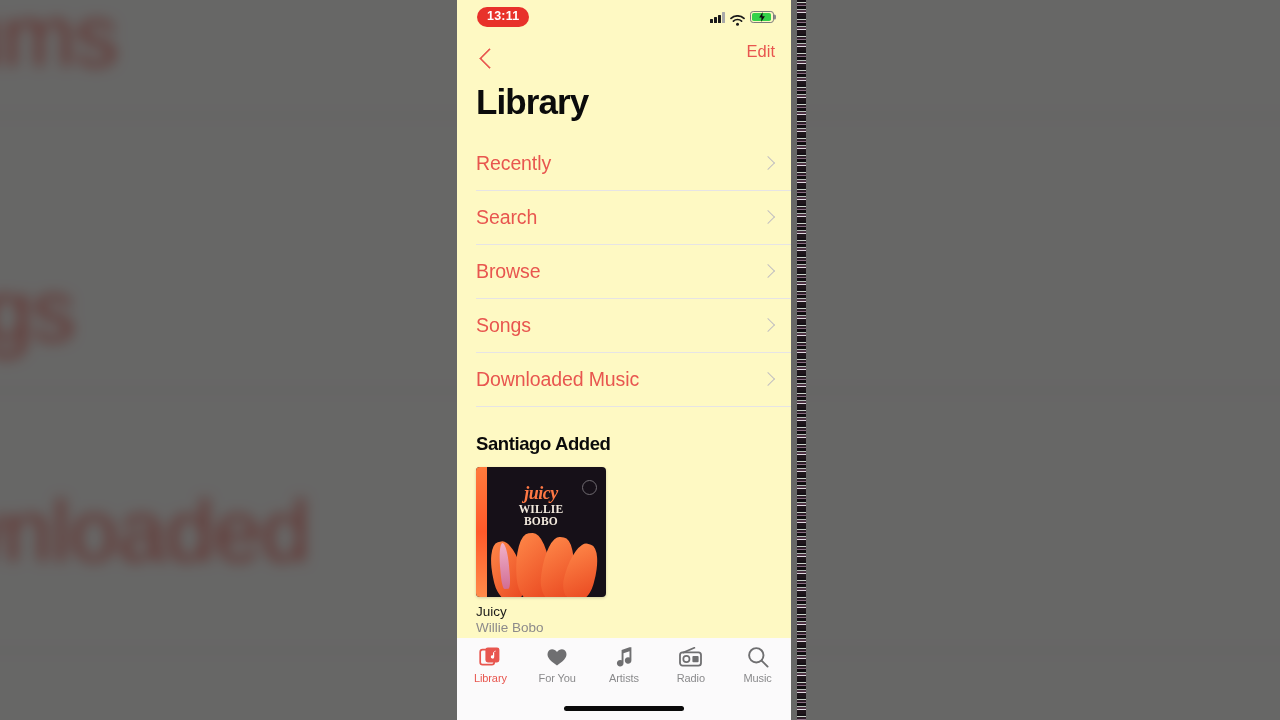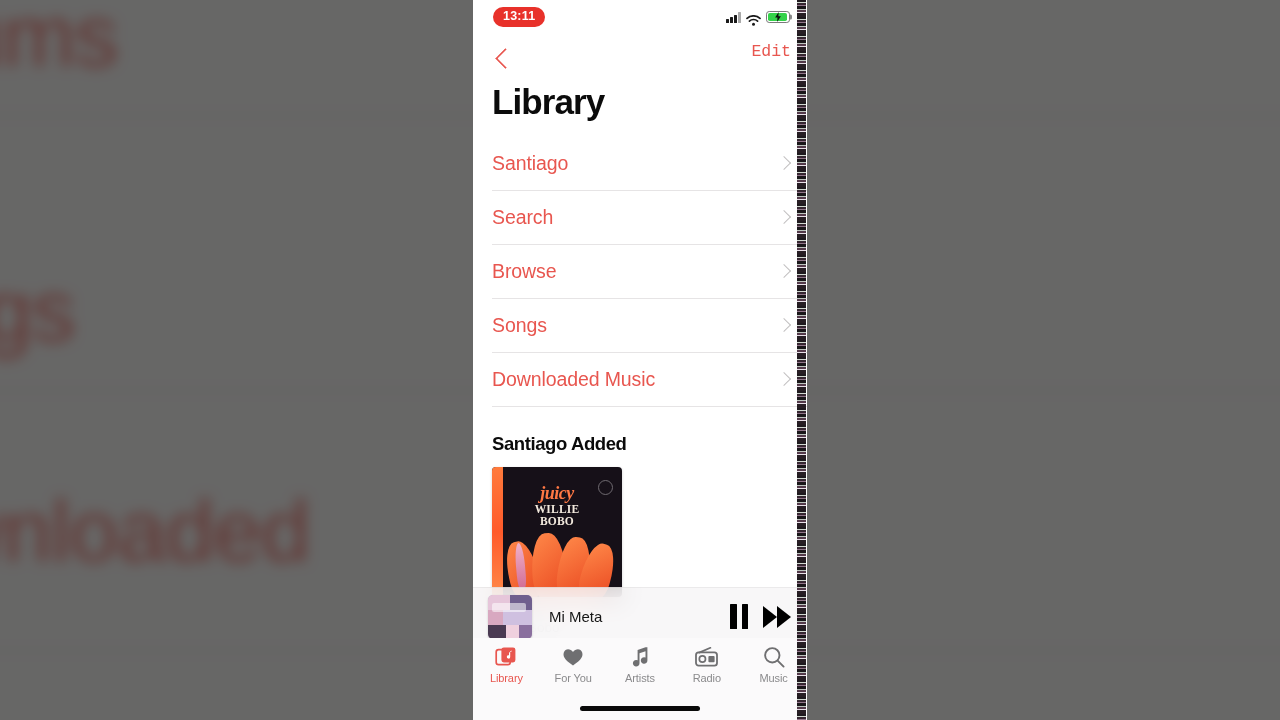--- a/index.html
+++ b/index.html
@@ -83,25 +83,25 @@
         #e6dde6 12px, #e6dde6 13px,
         #1b1218 13px, #1b1218 17px
       );
     opacity: 0.95;
     z-index: 60;
   }
 
   
   .phone {
     position: absolute;
-    left: 473px;
+    left: 457px;
     top: 0;
     width: 334px;
     height: 720px;
-    background: #ffffff;
+    background: #fef9c3;
     overflow: hidden;
     z-index: 20;
   }
 
   
   .statusbar {
     position: relative;
     height: 36px;
   }
   .time-pill {
@@ -160,21 +160,20 @@
     transform: translateY(-50%);
     width: 2px; height: 5px;
     background: #8a8a8a;
     border-radius: 0 1.5px 1.5px 0;
   }
 
   
   .navbar {
     position: relative;
     height: 40px;
-    font-family: Liberation Mono, monospace;
   }
   .back-chev {
     position: absolute;
     left: 18px;
     top: 10px;
     width: 26px;
     height: 26px;
     cursor: pointer;
   }
   .back-chev:before {
@@ -555,21 +554,21 @@
 
     <div class="navbar">
       <div class="back-chev"></div>
       <div class="edit-btn">Edit</div>
     </div>
 
     <div class="big-title">Library</div>
 
     <div class="lib-list">
       <div class="lib-row">
-        <span class="lib-label">Santiago</span>
+        <span class="lib-label">Recently</span>
         <span class="row-chev"></span>
       </div>
       <div class="lib-row">
         <span class="lib-label">Search</span>
         <span class="row-chev"></span>
       </div>
       <div class="lib-row">
         <span class="lib-label">Browse</span>
         <span class="row-chev"></span>
       </div>
@@ -602,43 +601,20 @@
           <span class="pepper" style="left:90px; width:30px; height:60px; transform:rotate(16deg);"></span>
           <span class="dancer"></span>
         </div>
         <div class="album-title">Juicy</div>
         <div class="album-artist">Willie Bobo</div>
       </div>
 
 
     </div>
 
-    <div class="nowplaying">
-      <div class="np-art">
-        <span class="tile" style="left:0;top:0;width:22px;height:15px;background:#e6c6da;"></span>
-        <span class="tile" style="left:22px;top:0;width:22px;height:15px;background:#6f5f8e;"></span>
-        <span class="tile" style="left:0;top:15px;width:15px;height:15px;background:#d8a8c0;"></span>
-        <span class="tile" style="left:15px;top:15px;width:29px;height:15px;background:#cfc0e0;"></span>
-        <span class="tile" style="left:0;top:30px;width:18px;height:14px;background:#4a3a52;"></span>
-        <span class="tile" style="left:18px;top:30px;width:13px;height:14px;background:#efd0de;"></span>
-        <span class="tile" style="left:31px;top:30px;width:13px;height:14px;background:#8a6f9e;"></span>
-        <span class="tile" style="left:4px;top:8px;width:34px;height:9px;background:rgba(255,255,255,0.55);border-radius:2px;"></span>
-      </div>
-      <div class="np-title">Mi Meta</div>
-      <div class="np-ctrls">
-        <span class="btn-pause">
-            <i></i>
-            <i></i>
-          </span>
-        <span class="btn-next">
-            <i></i>
-            <i></i>
-          </span>
-      </div>
-    </div>
 
     <div class="tabbar">
 
       <div class="tab active">
         <span class="tab-ico">
           <svg width="22" height="22" viewBox="0 0 22 22">
             <rect x="1.2" y="3.6" width="14" height="15" rx="2.4" fill="none" stroke="#e8564f" stroke-width="1.7"></rect>
             <rect x="6.4" y="1.4" width="14" height="15" rx="2.4" fill="#e8564f"></rect>
             <path d="M15.2 5.3 v5.6 a1.7 1.7 0 1 1 -1.2 -1.6 V6.4 l2.6 -0.8 V4.5 Z" fill="#fff"></path>
           </svg>

